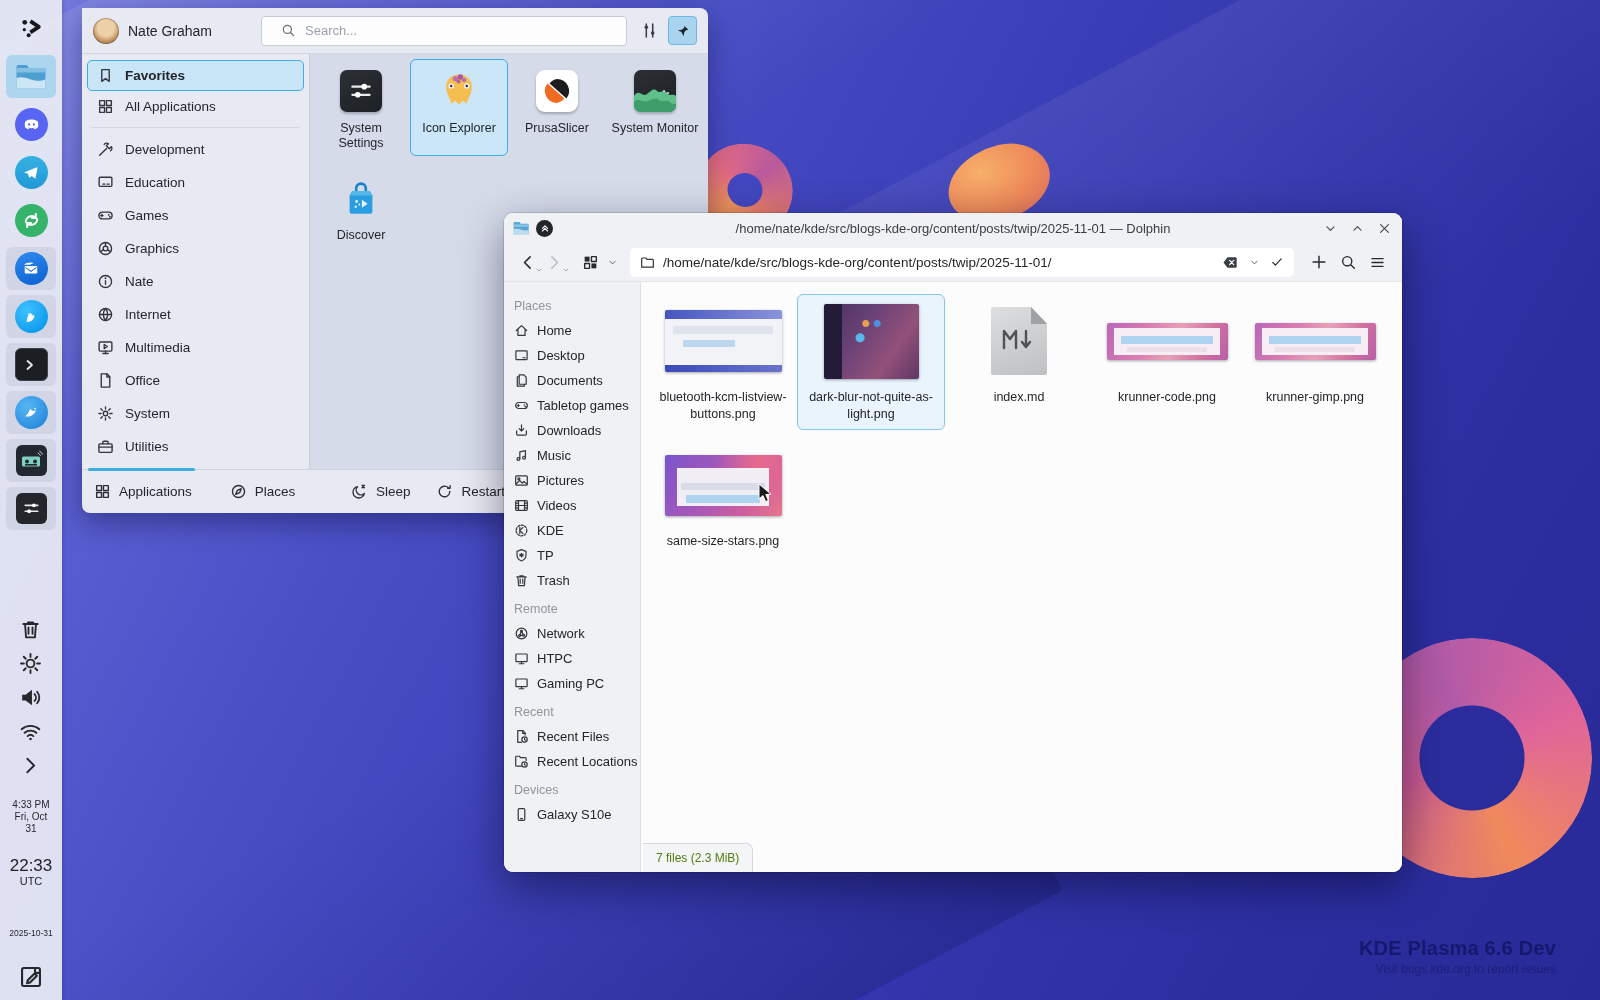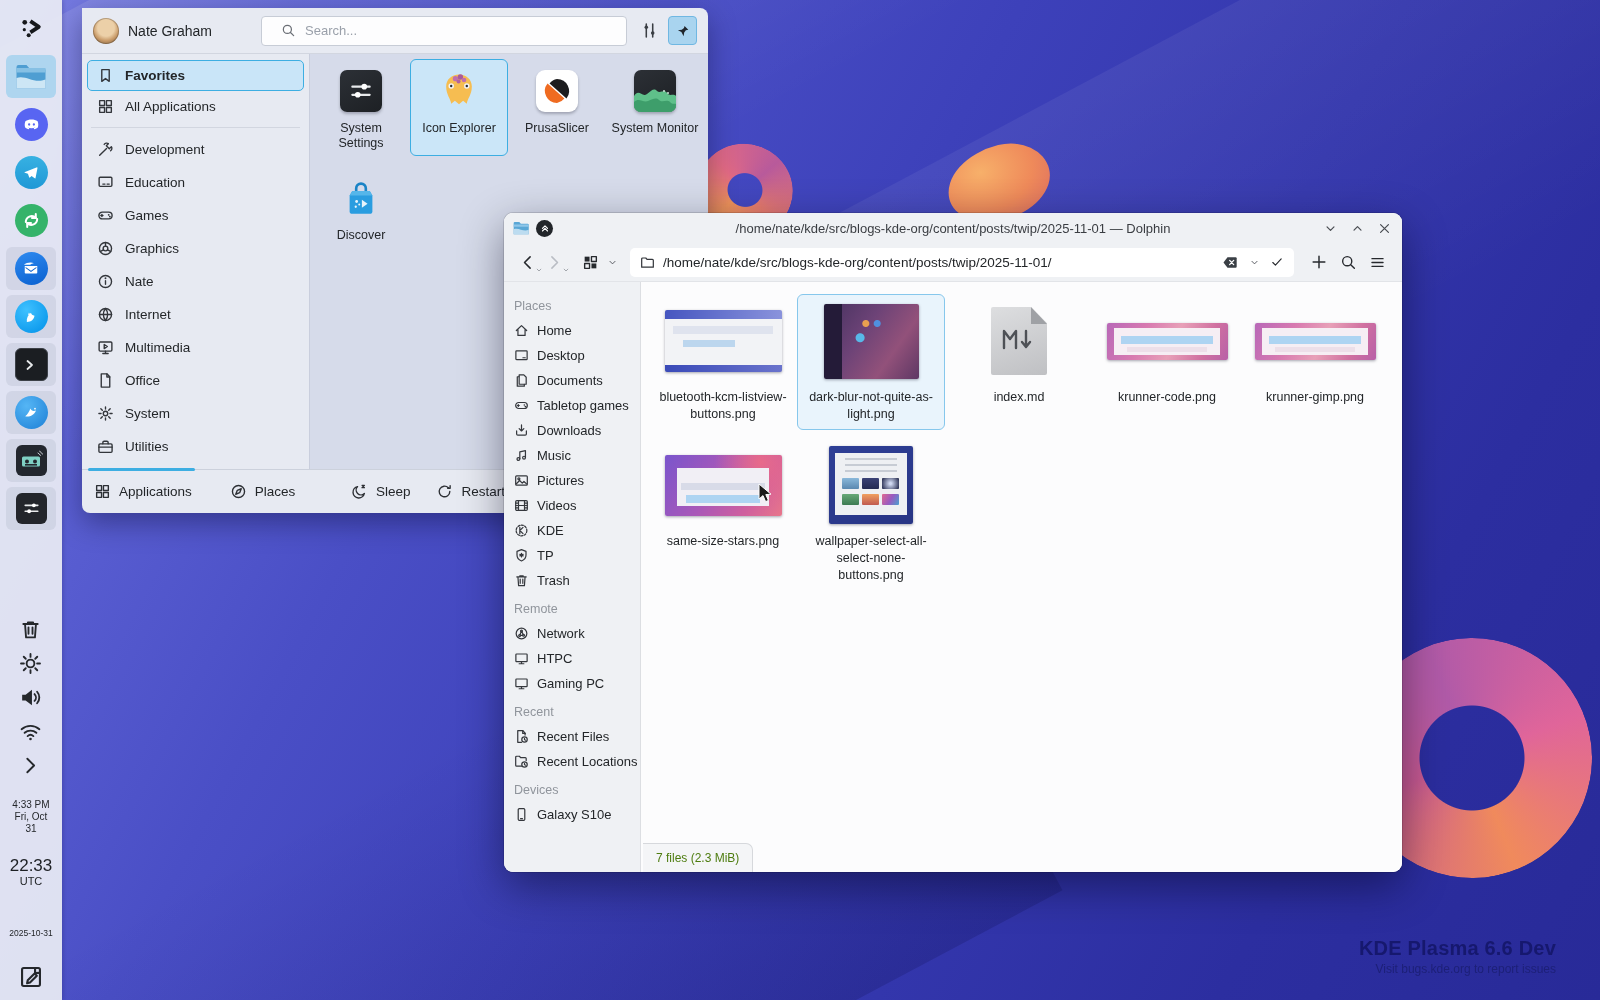--- a/index.html
+++ b/index.html
@@ -908,38 +908,20 @@
               <div class="thumb t-krunner"></div>
             </div>
             <div class="f-name">krunner-gimp.png</div>
           </div>
           <div class="f-cell">
             <div class="f-thumbzone">
               <div class="thumb t-stars"></div>
             </div>
             <div class="f-name">same-size-stars.png</div>
           </div>
-          <div class="f-cell">
-            <div class="f-thumbzone">
-              <div class="thumb t-wallpaper-dialog">
-                <div class="lines"></div>
-                <div class="wrow r1">
-                  <span class="wthumb" style="background:linear-gradient(#8ab8da,#5a88b0)"></span>
-                  <span class="wthumb" style="background:linear-gradient(#3a4276,#232a52)"></span>
-                  <span class="wthumb" style="background:radial-gradient(circle,#cfd8f0 10%,#1c2246)"></span>
-                </div>
-                <div class="wrow r2">
-                  <span class="wthumb" style="background:linear-gradient(#67a877,#3c7a52)"></span>
-                  <span class="wthumb" style="background:linear-gradient(#f0a060,#c05a50)"></span>
-                  <span class="wthumb" style="background:linear-gradient(120deg,#e06a90,#9a5ac0,#4aa0d0)"></span>
-                </div>
-              </div>
-            </div>
-            <div class="f-name">wallpaper-select-all-select-none-buttons.png</div>
-          </div>
         </div>
       <div class="status-bubble">7 files (2.3 MiB)</div>
     </div>
   </div>
 </div>
 
 <div class="cursor">
   <svg width="15" height="21" viewBox="0 0 15 21">
       <path d="M1 1l0 15 4-3.4 2.6 6 2.8-1.2-2.6-5.8 5.2-.4z" fill="#1a1a1a" stroke="#fff" stroke-width="1"></path>
     </svg>

